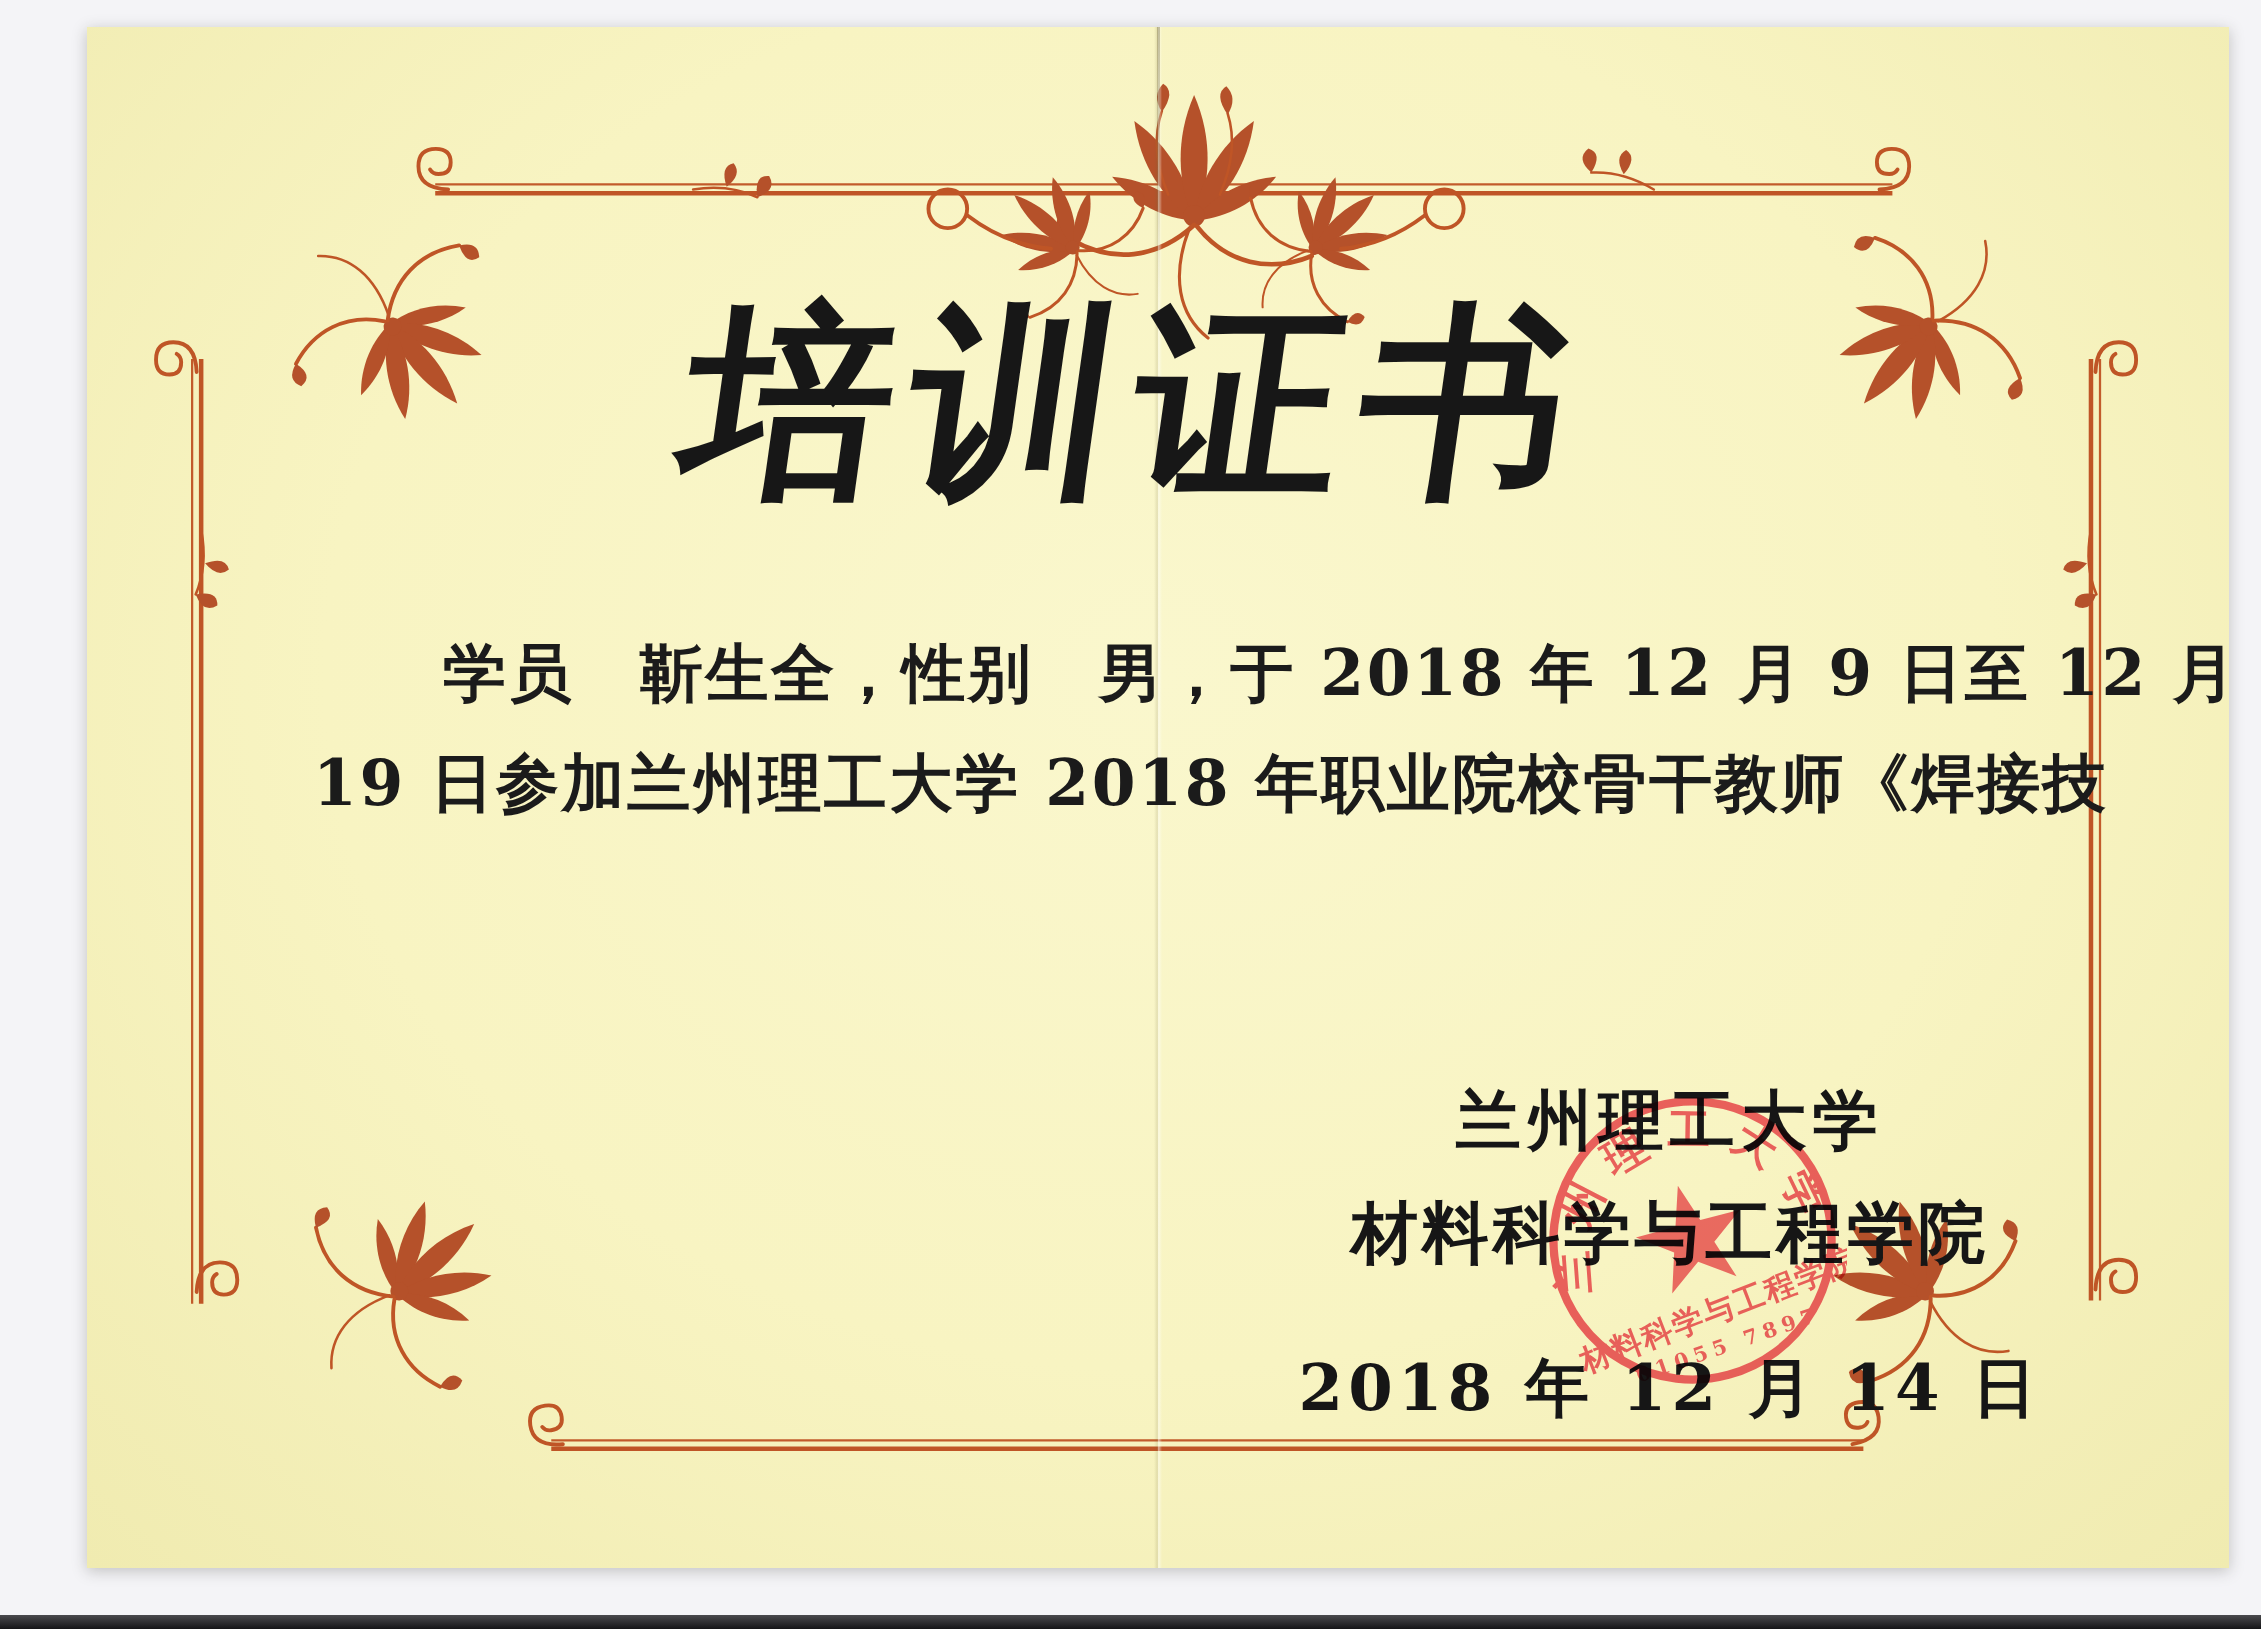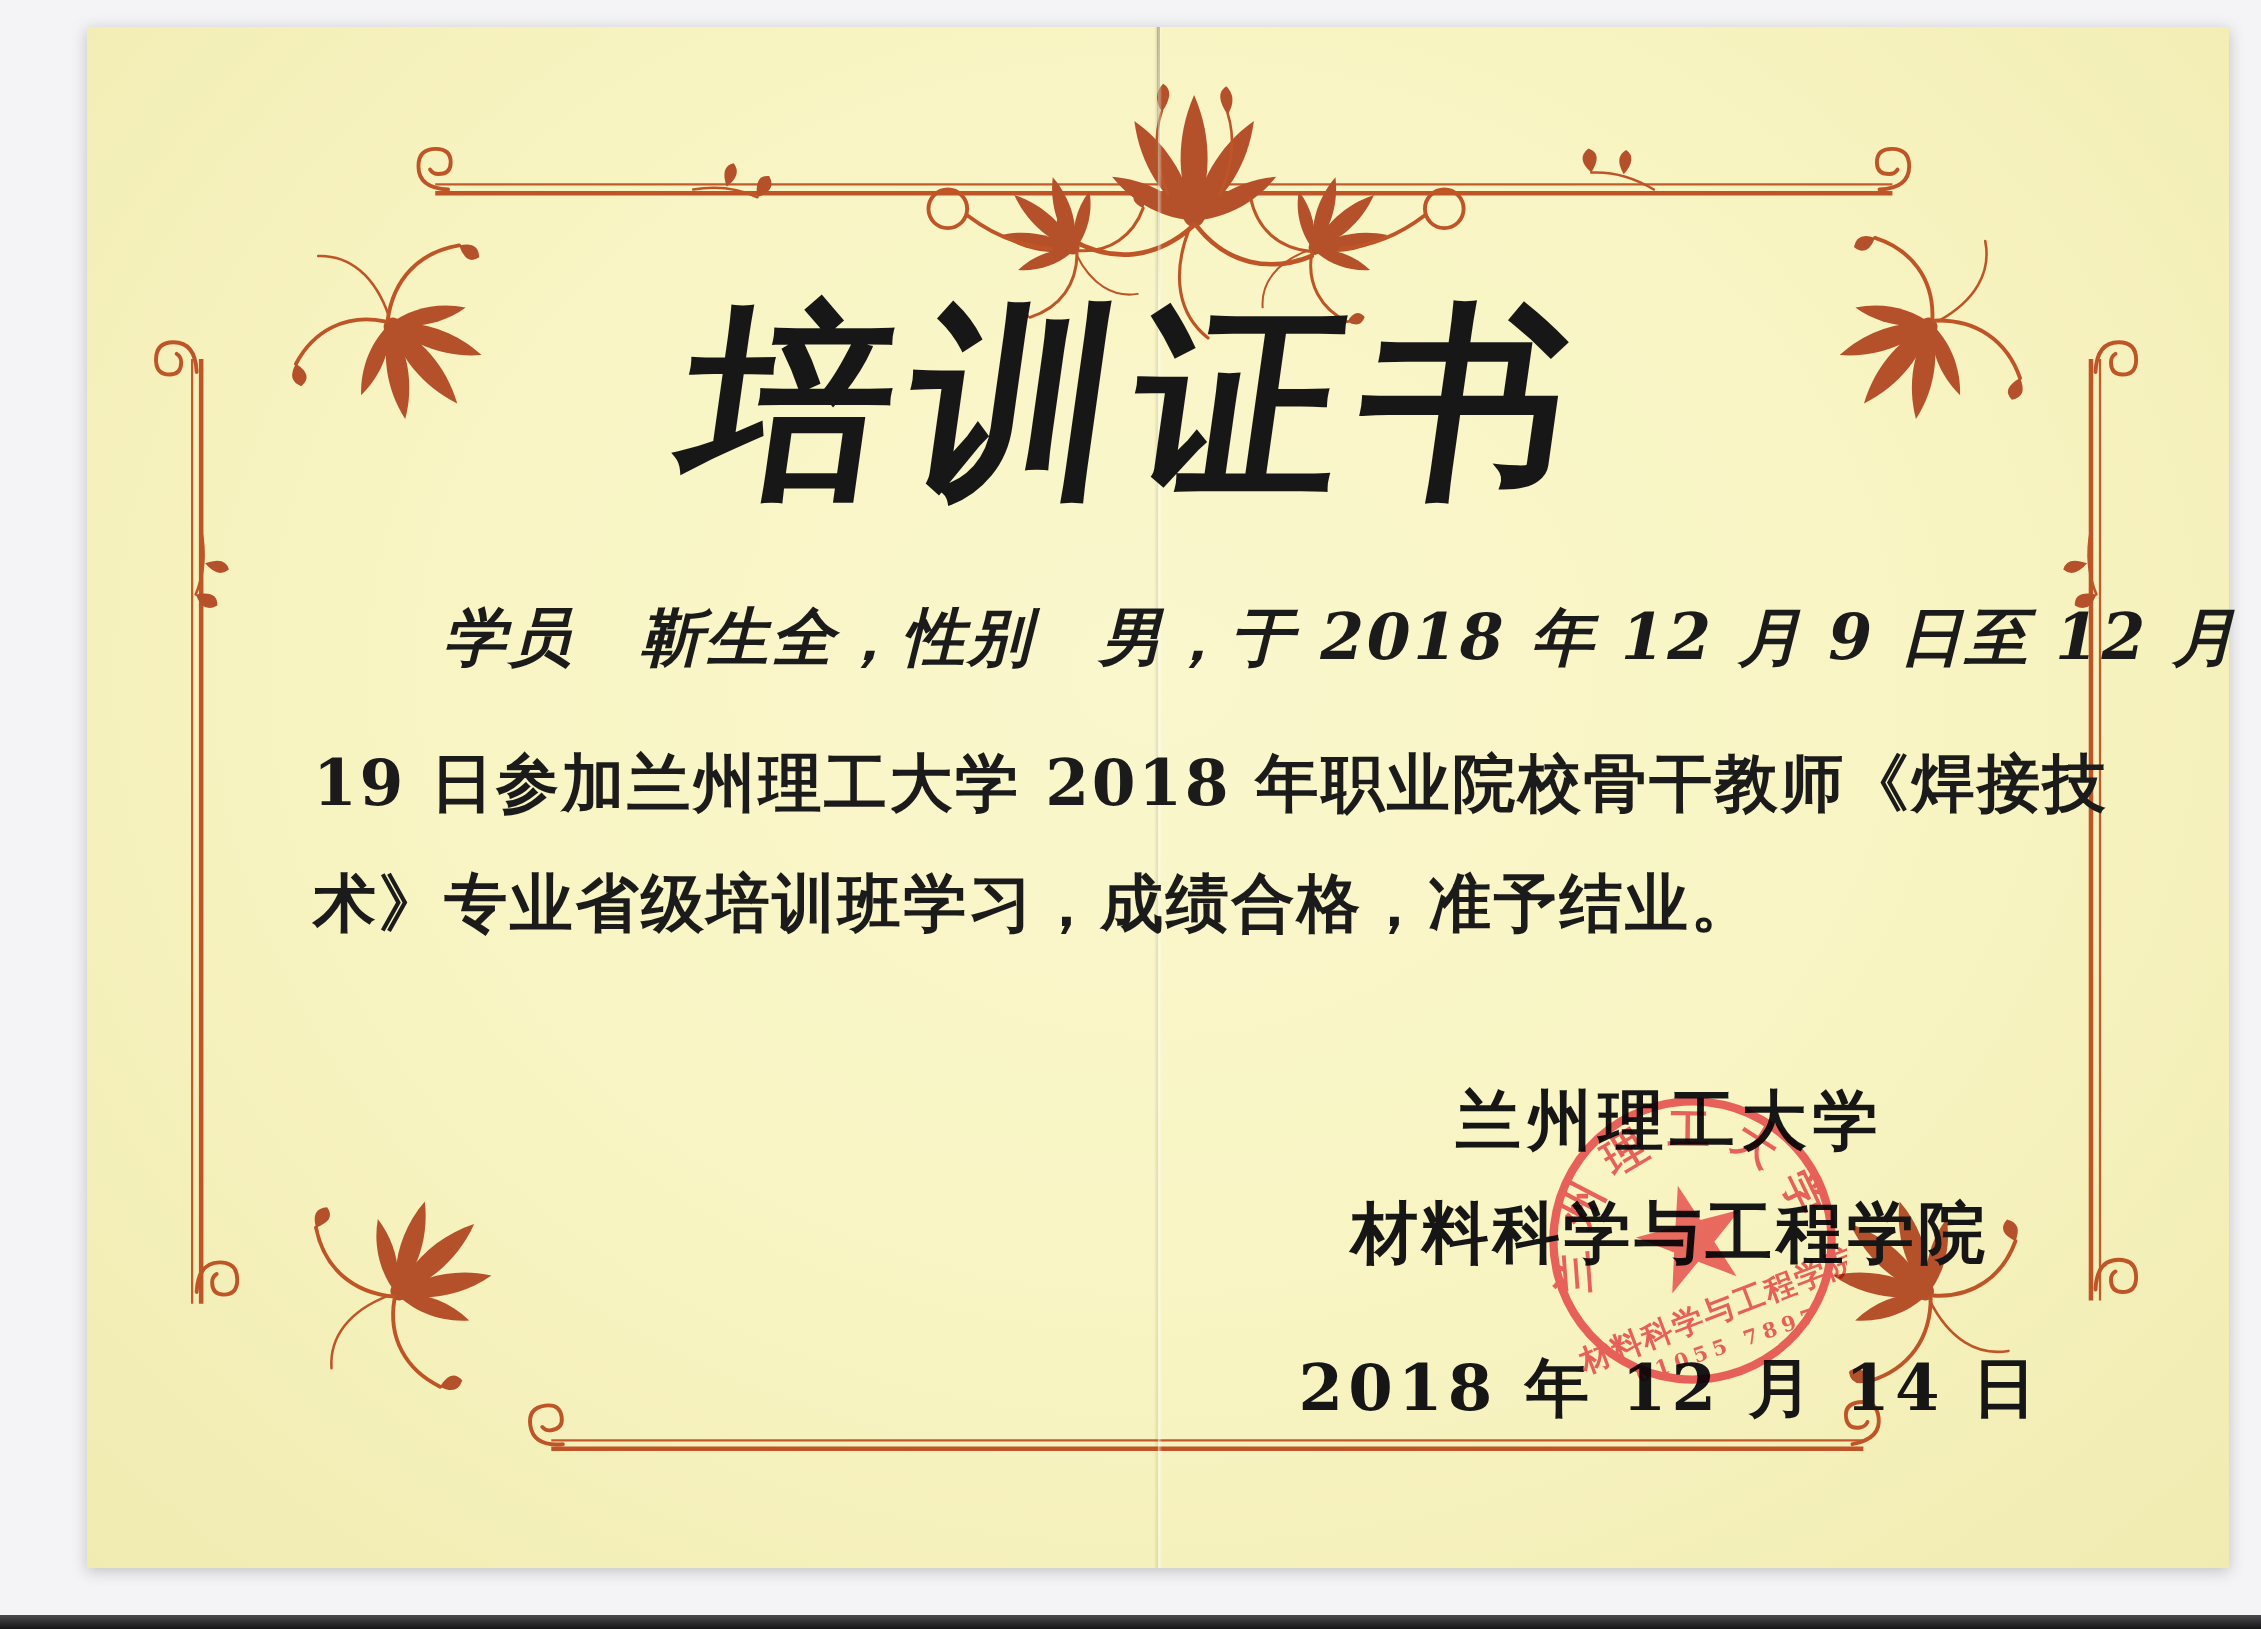--- a/index.html
+++ b/index.html
@@ -18,21 +18,21 @@
   .vine{fill:none;stroke:#bf5526;stroke-width:6;stroke-linecap:round;}
   .vine-thin{fill:none;stroke:#bf5526;stroke-width:4;stroke-linecap:round;}
   .orn-fill{fill:#b5512a;stroke:none;}
   .b-outer{stroke:#c25b2b;stroke-width:3.5;}
   .b-inner{stroke:#bf5526;stroke-width:7;}
   .title{position:absolute;top:271px;left:1049px;transform:translateX(-50%) skewX(-8deg);
          font-size:208px;font-weight:900;letter-spacing:17px;color:#171717;line-height:1;
          white-space:nowrap;}
   .bodyline{position:absolute;font-size:63px;color:#1b1b1b;letter-spacing:2.6px;line-height:1;
             white-space:nowrap;font-weight:600;}
-  .l1{left:356px;top:579px;font-style:italic;}
+  .l1{left:356px;top:615px;}
   .l2{left:226px;top:725px;}
   .l3{left:226px;top:845px;}
   .sig{position:absolute;left:1583px;transform:translateX(-50%);color:#161616;line-height:1;
        white-space:nowrap;font-weight:700;}
   .sigA{top:1061px;font-size:65px;letter-spacing:6.4px;}
   .sigB{top:1172px;font-size:67px;letter-spacing:3.9px;}
   .sigC{top:1281px;font-size:64px;letter-spacing:5.2px;margin-top:48px;}
   .seal{position:absolute;left:1451px;top:1059px;width:309px;height:309px;
         mix-blend-mode:multiply;opacity:.92;}
   .seal text{fill:#ee4f62;font-family:"DejaVu Serif","Liberation Serif",serif;font-weight:700;}
@@ -121,21 +121,20 @@
       </g>
     </svg>
 
     <div class="crease"></div>
     <div class="crease-top"></div>
 
     <div class="title">培训证书</div>
 
     <div class="bodyline l1">学员　靳生全，性别　男，于 2018 年 12 月 9 日至 12 月</div>
     <div class="bodyline l2">19 日参加兰州理工大学 2018 年职业院校骨干教师《焊接技</div>
-    <div class="bodyline l3">术》专业省级培训班学习，成绩合格，准予结业。</div>
 
     <div class="sig sigA">兰州理工大学</div>
     <div class="sig sigB">材料科学与工程学院</div>
     <div class="sig sigC">2018 年 12 月 14 日</div>
 
     <svg class="seal" viewBox="-240 -240 480 480">
       <g transform="rotate(-15)" opacity="0.95">
         <circle cx="0" cy="0" r="216" fill="none" stroke="#ee4f62" stroke-width="13"></circle>
         <path fill="#ef5a6c" d="M0,-88 L20,-27.5 L83.7,-27.2 L32.3,10.5 L51.7,71.2 L0,34 L-51.7,71.2 L-32.3,10.5 L-83.7,-27.2 L-20,-27.5 Z"></path>
         <path id="sealTopArc" d="M -170 22 A 170 170 0 1 1 170 22" fill="none"></path>

